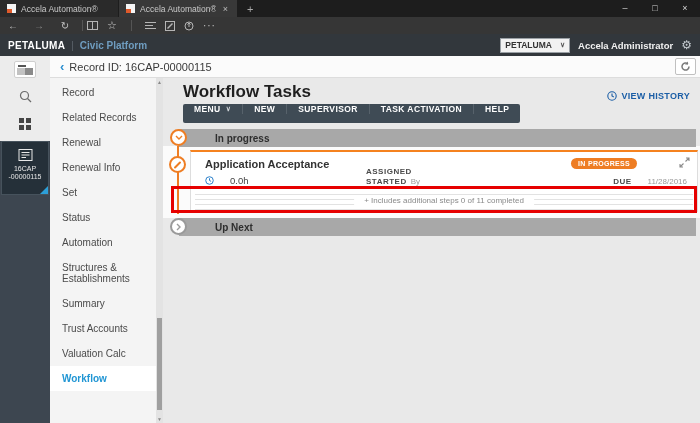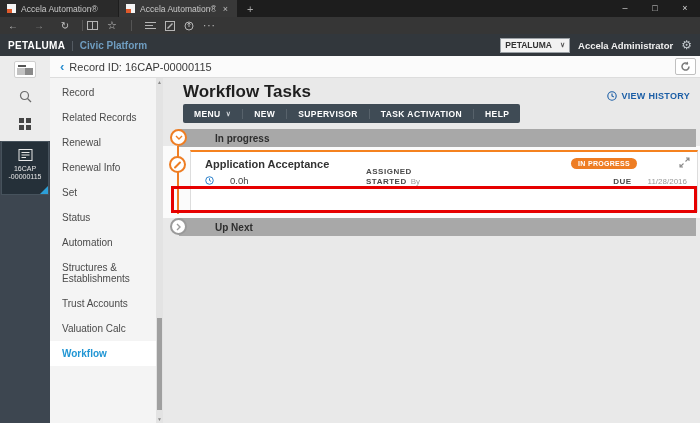--- a/index.html
+++ b/index.html
@@ -67,21 +67,21 @@
   .navpanel li { font-size:10px; color:#4a4a4a; padding:7px 6px 7px 12px; line-height:11px; width:106px; }
   .navpanel li.active { background:#fff; color:#2196d4; font-weight:bold; }
   .nav-scroll { position:absolute; right:0; top:0; width:7px; height:345px; background:#e3e3e3; }
   .nav-scroll .thumb { position:absolute; left:1px; top:240px; width:5px; height:92px; background:#9f9f9f; }
   .nav-scroll .arr { position:absolute; left:0; width:7px; text-align:center; font-size:5px; color:#8a8a8a; }
 
   
   .main { position:absolute; left:163px; top:78px; width:537px; height:345px; background:#e9e9e9; }
   .main-title { position:absolute; left:20px; top:4px; font-size:17px; font-weight:bold; color:#1f1f1f; }
   .view-history { position:absolute; right:10px; top:13px; display:flex; align-items:center; gap:4px; color:#1b5ea6; font-size:9px; font-weight:bold; letter-spacing:.3px; }
-  .toolbar { position:absolute; left:20px; top:26px; height:19px; background:#3f4b55; border-radius:2px; display:flex; align-items:center; }
+  .toolbar { position:absolute; left:20px; top:26px; height:19px; background:#3f4b55; border-radius:2px; display:flex; align-items:flex-start; }
   .toolbar .tb { display:flex; align-items:center; gap:5px; padding:0 11px; color:#fff; font-size:8.5px; font-weight:bold; letter-spacing:.4px; border-right:1px solid #57626b; }
   .toolbar .tb:last-child { border-right:none; }
   .toolbar .caret { font-size:7px; color:#cfd4d8; }
 
   .white-strip { position:absolute; left:0; top:68px; width:537px; height:72px; background:#fbfbfb; }
 
   .secbar { position:absolute; left:16px; width:517px; height:18px; background:#a8a8a8; display:flex; align-items:center; }
   .secbar span { margin-left:36px; font-size:10px; font-weight:bold; color:#2e2e2e; }
   .secbar.inprogress { top:51px; }
   .secbar.upnext { top:140px; }
@@ -224,20 +224,21 @@
   <div class="navpanel">
     <ul>
       <li>Record</li>
       <li>Related Records</li>
       <li>Renewal</li>
       <li>Renewal Info</li>
       <li>Set</li>
       <li>Status</li>
       <li>Automation</li>
       <li>Structures &amp; Establishments</li>
+      <li>Summary</li>
       <li>Trust Accounts</li>
       <li>Valuation Calc</li>
       <li class="active">Workflow</li>
 
     </ul>
     <div class="nav-scroll">
       <span class="arr" style="top:1px">▲</span>
       <div class="thumb"></div>
       <span class="arr" style="bottom:1px">▼</span>
     </div>
@@ -304,20 +305,27 @@
         <span class="sub">By</span>
       </div>
       <div class="pill">IN PROGRESS</div>
       <svg class="expand" width="11" height="11" viewBox="0 0 11 11">
           <path d="M7 1h3v3M10 1L6.5 4.5M4 10H1V7M1 10l3.5-3.5" fill="none" stroke="#8a8a8a" stroke-width="1.1"></path>
         </svg>
       <div class="due">
         <span class="lbl">DUE</span>
         <span class="sub">11/28/2016</span>
       </div>
+      <div class="steps">
+        <div class="ln" style="top:2px"></div>
+        <div class="ln" style="top:7px"></div>
+        <div class="ln" style="top:12px"></div>
+        <div class="ln" style="top:17px"></div>
+        <div class="txt">+ Includes additional steps 0 of 11 completed</div>
+      </div>
     </div>
 
     <div class="redbox"></div>
 
     <div class="secbar upnext">
       <span>Up Next</span>
     </div>
     <div class="tl-circle gray" style="left:7px; top:140px;">
       <svg width="5" height="8" viewBox="0 0 5 8">
           <polyline points="1,1 4,4 1,7" fill="none" stroke="#9a9a9a" stroke-width="1.4"></polyline>

